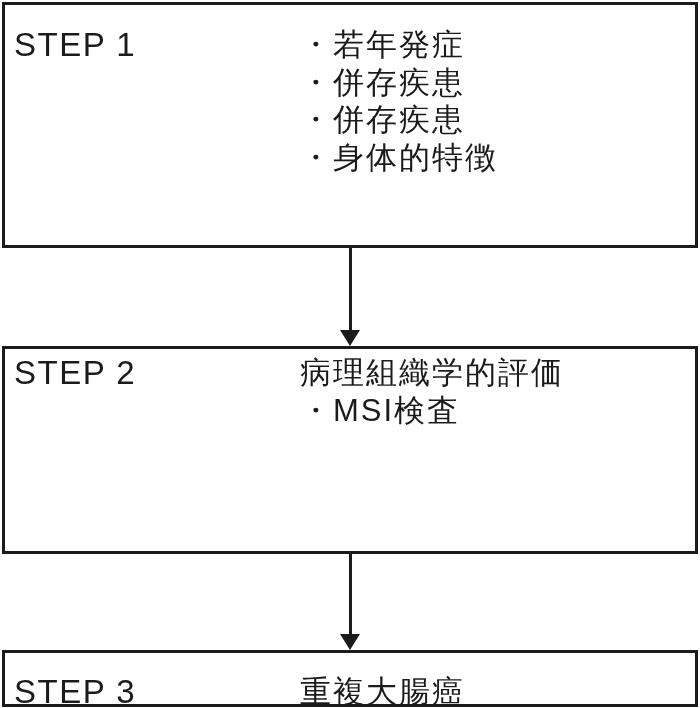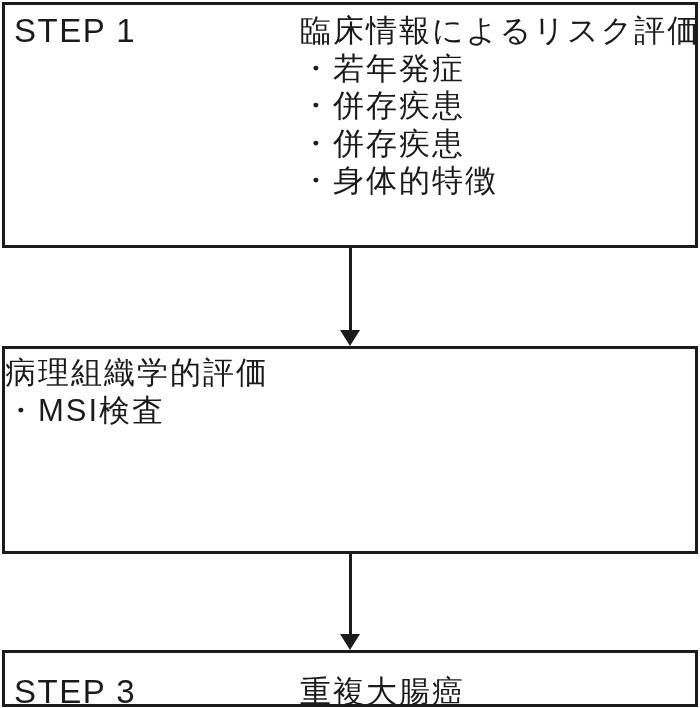--- a/index.html
+++ b/index.html
@@ -13,21 +13,21 @@
   }
   .box{
     position:absolute;
     left:2px;width:696px;
     border:3px solid #1b1b1b;
     background:#ffffff;
     box-sizing:border-box;
     display:flex;
     align-items:flex-start;
   }
-  .box-step1{top:2px;height:246px;padding-top:7px;}
+  .box-step1{top:2px;height:246px;padding-top:21px;}
   .box-step2{top:346px;height:208px;padding-top:5px;}
   .box-step3{top:650px;height:57px;padding-top:20px;}
   .label-col{
     flex:0 0 295px;
     width:295px;
     box-sizing:border-box;
     padding-left:9px;
   }
   .step-label{
     font-size:33px;
@@ -66,34 +66,36 @@
 </head>
 <body>
 
 <div class="canvas">
 
   <section class="box box-step1">
     <div class="label-col">
       <span class="step-label">STEP 1</span>
     </div>
     <div class="content-col">
-      <div class="line">臨床情報によるリスク評価</div>
       <div class="line">・若年発症</div>
       <div class="line">・併存疾患</div>
       <div class="line">・併存疾患</div>
       <div class="line">・身体的特徴</div>
     </div>
   </section>
 
   <div class="arrow arrow-1">
     <div class="arrow-line"></div>
     <div class="arrow-head"></div>
   </div>
 
   <section class="box box-step2">
+    <div class="label-col">
+      <span class="step-label">STEP 2</span>
+    </div>
     <div class="content-col">
       <div class="line">病理組織学的評価</div>
       <div class="line">・MSI検査</div>
     </div>
   </section>
 
   <div class="arrow arrow-2">
     <div class="arrow-line"></div>
     <div class="arrow-head"></div>
   </div>

